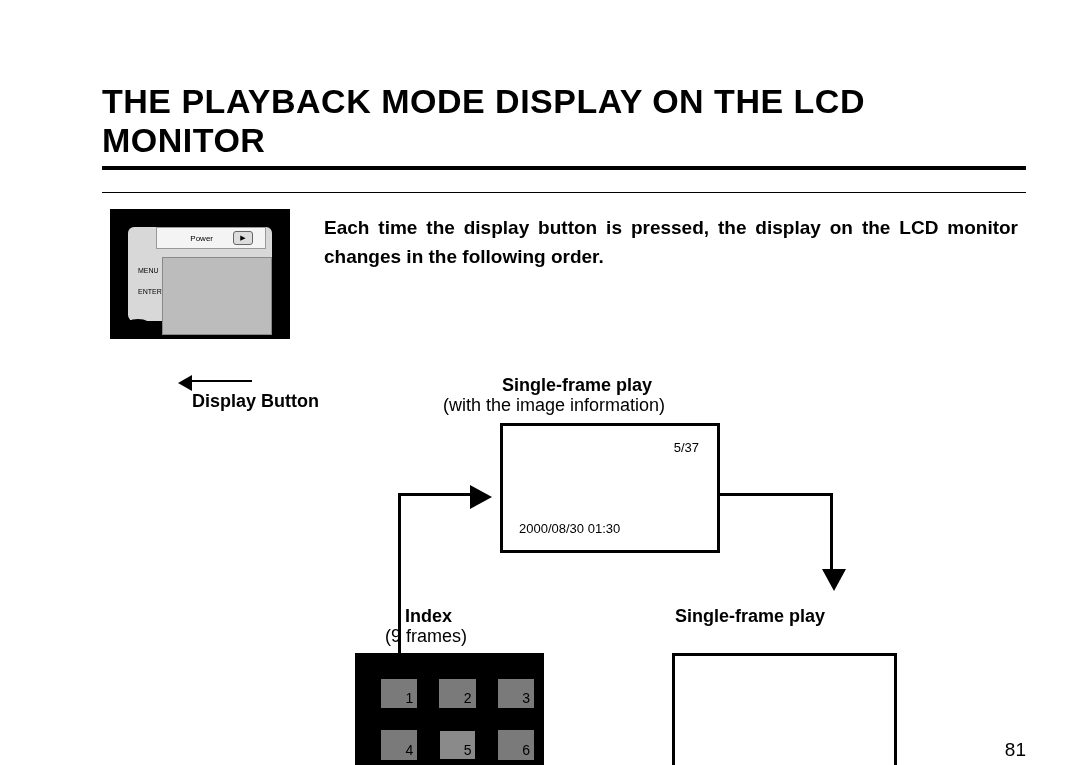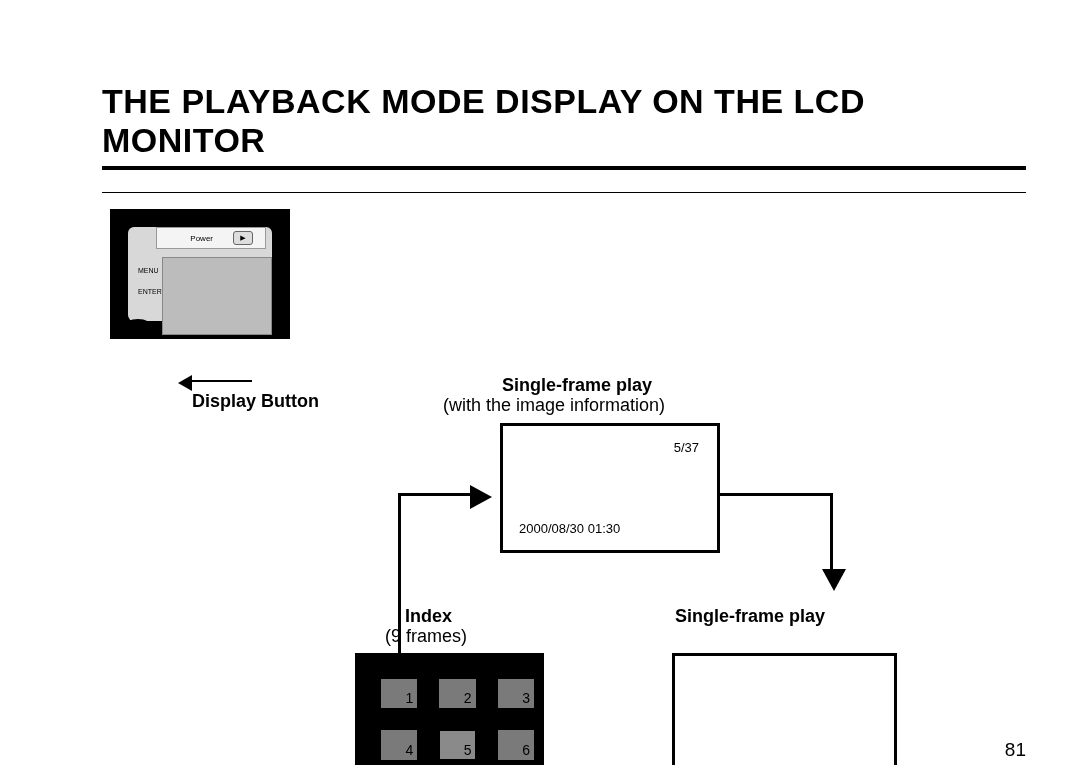--- a/index.html
+++ b/index.html
@@ -123,20 +123,21 @@
         <span class="camera-dial">▶</span>
       </div>
       <div class="camera-side">
         <div></div>
         <div>MENU</div>
         <div>ENTER</div>
       </div>
       <div class="camera-screen"></div>
       <div class="camera-ellipse"></div>
     </div>
+    <div class="intro-text intro">Each time the display button is pressed, the display on the LCD monitor changes in the following order.</div>
   </div>
 
   <div class="stage">
 
     <div class="abs label-bold db-label">Display Button</div>
     <div class="abs db-arrow" style="left:80px; width:62px;"></div>
 
     <div class="abs label-bold sfi-title">Single-frame play</div>
     <div class="abs label-plain sfi-sub">(with the image information)</div>
     <div class="abs sfi-box">

